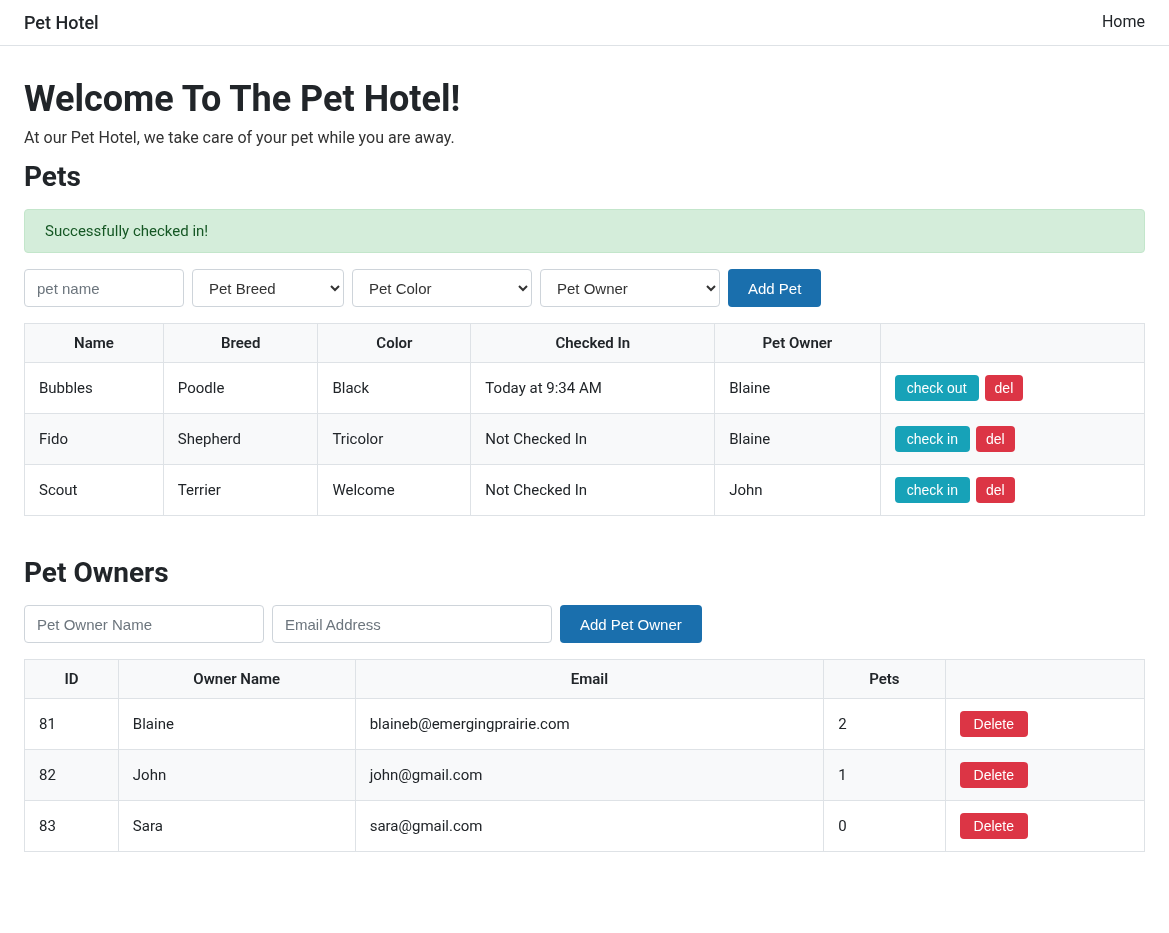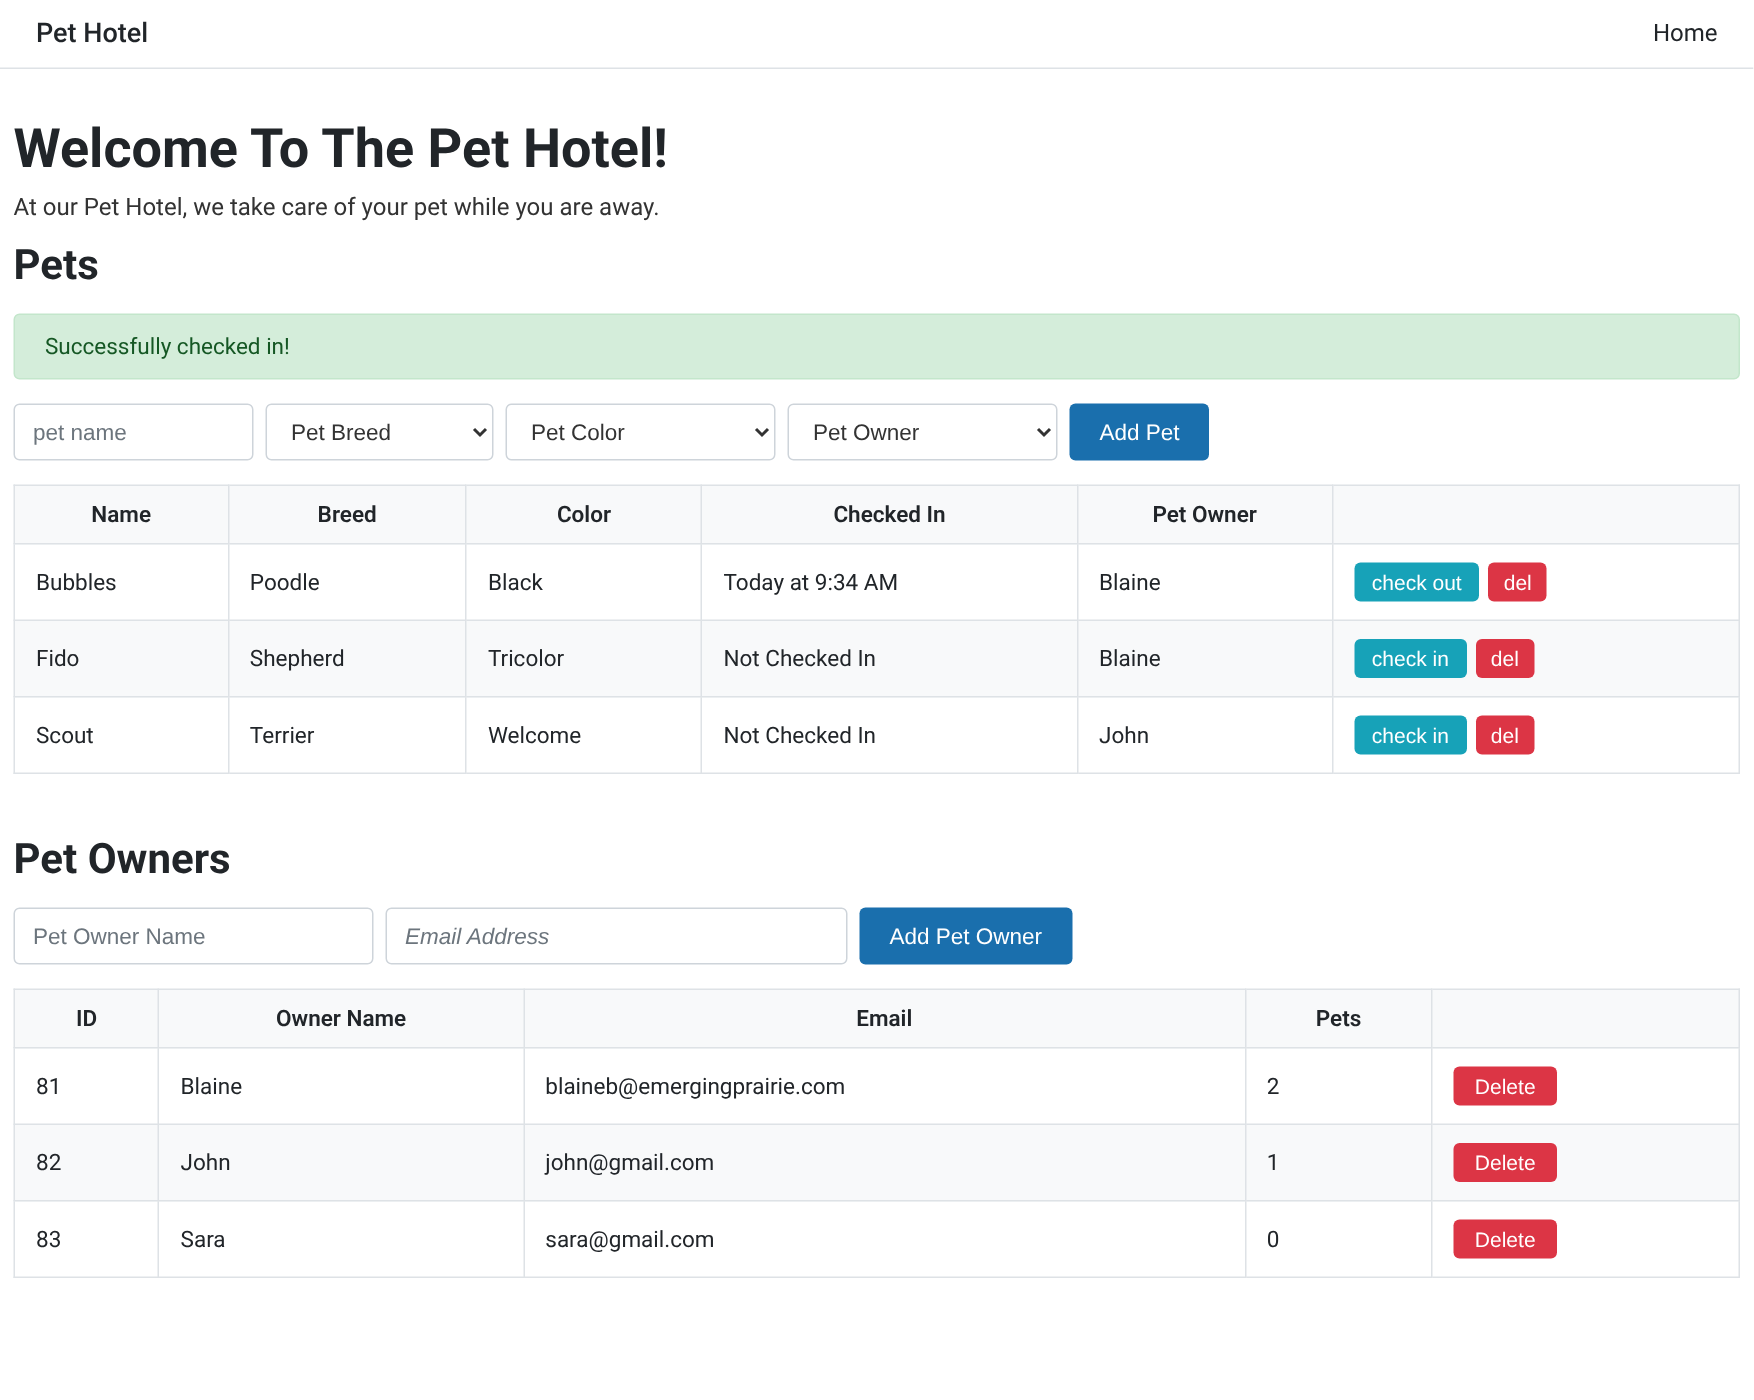--- a/index.html
+++ b/index.html
@@ -24,21 +24,21 @@
       font-size: 18px;
       font-weight: 500;
     }
     nav .home-link {
       font-size: 16px;
       color: #212529;
       text-decoration: none;
       cursor: pointer;
     }
     .main-content {
-      padding: 32px 9px;
+      padding: 32px 24px;
       max-width: 1169px;
     }
     h1 {
       font-size: 36px;
       font-weight: 700;
       margin-bottom: 8px;
     }
     .subtitle {
       font-size: 16px;
       color: #333;
@@ -164,22 +164,21 @@
     .owner-form-row {
       display: flex;
       gap: 8px;
       margin-bottom: 16px;
       align-items: center;
     }
     .owner-name-input {
       width: 240px;
     }
     .owner-email-input {
-      width: 308px;
-      font-style: italic;
+      width: 280px;
     }
     .pet-name-input {
       width: 160px;
     }
     .breed-select {
       width: 152px;
     }
     .color-select {
       width: 180px;
     }

